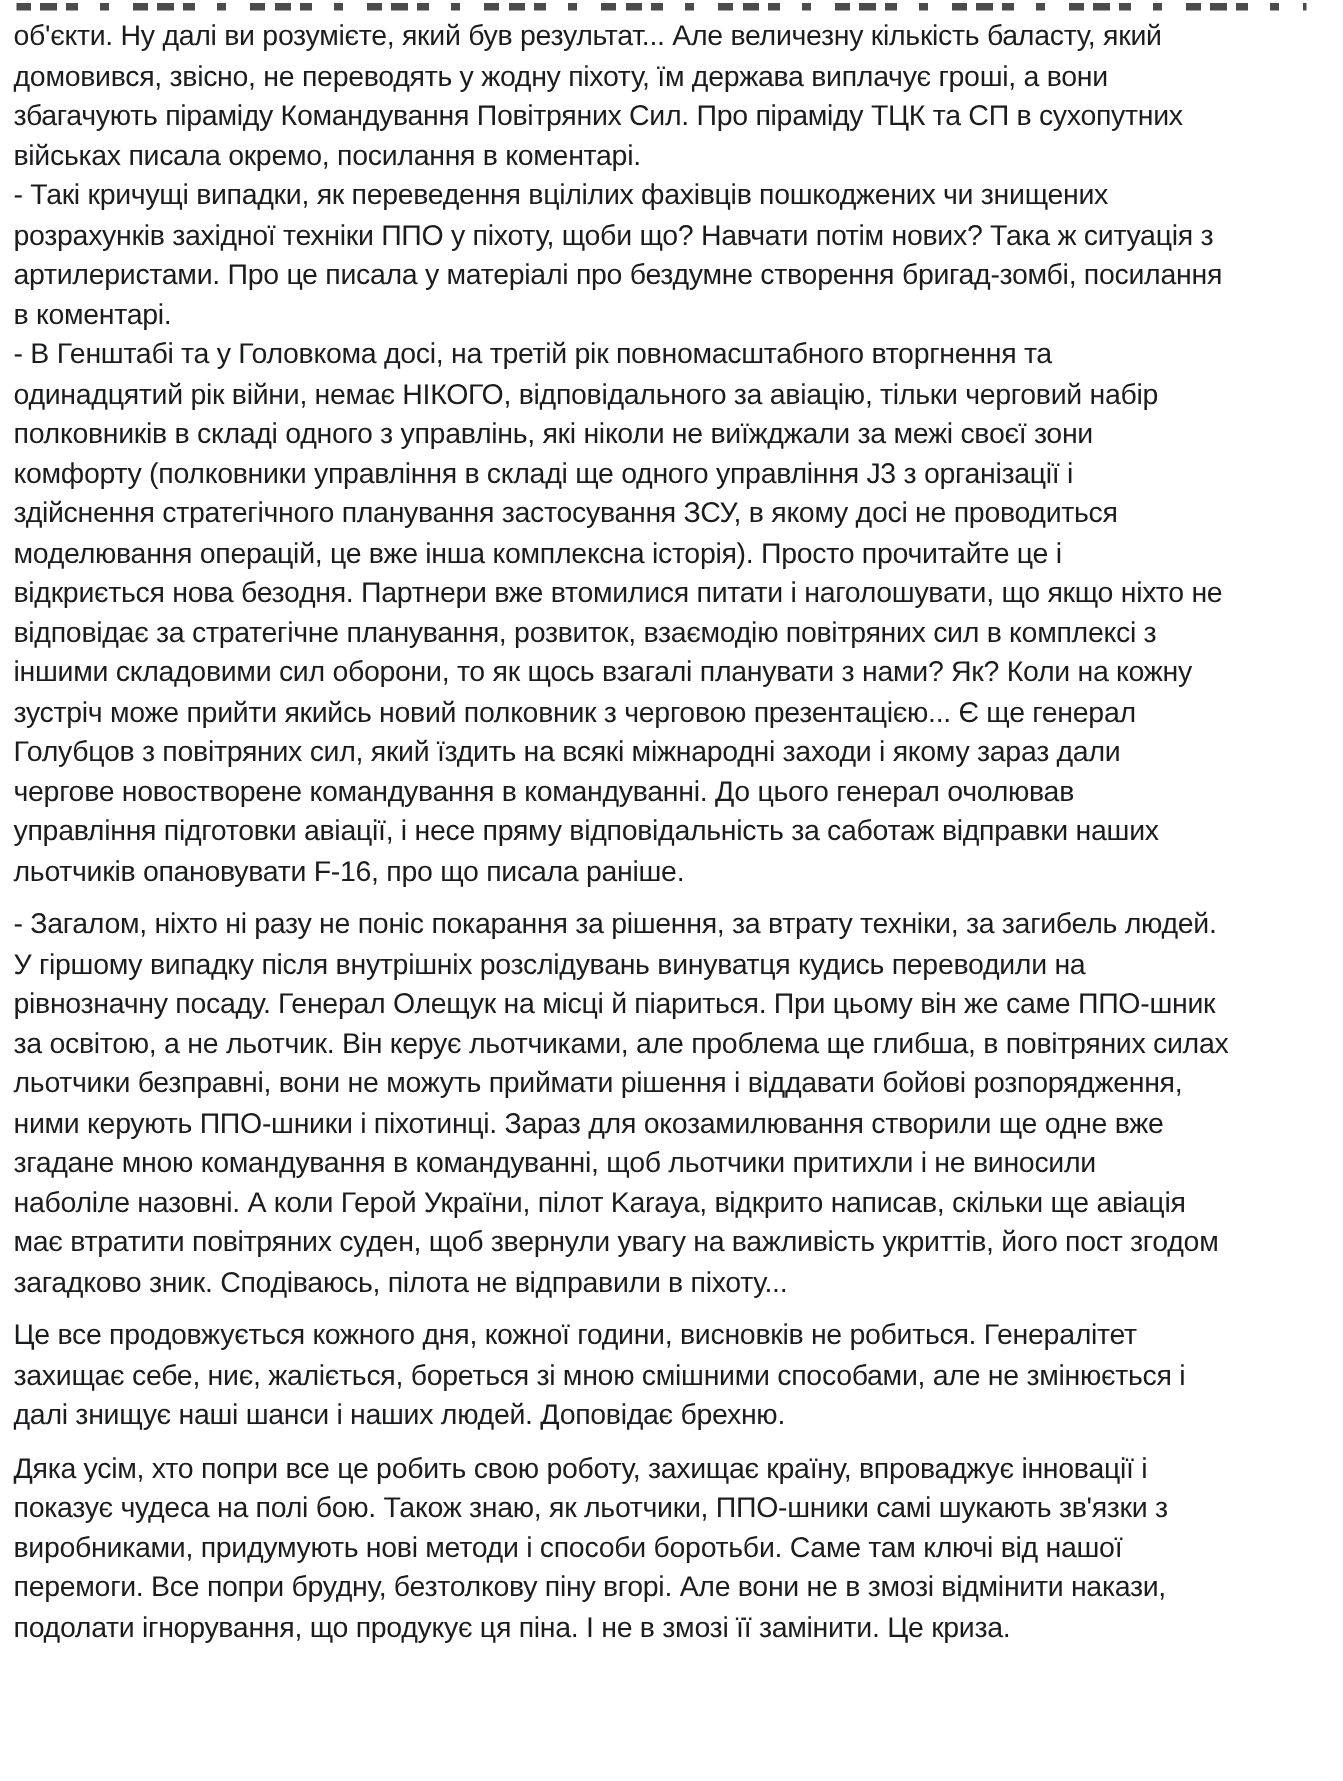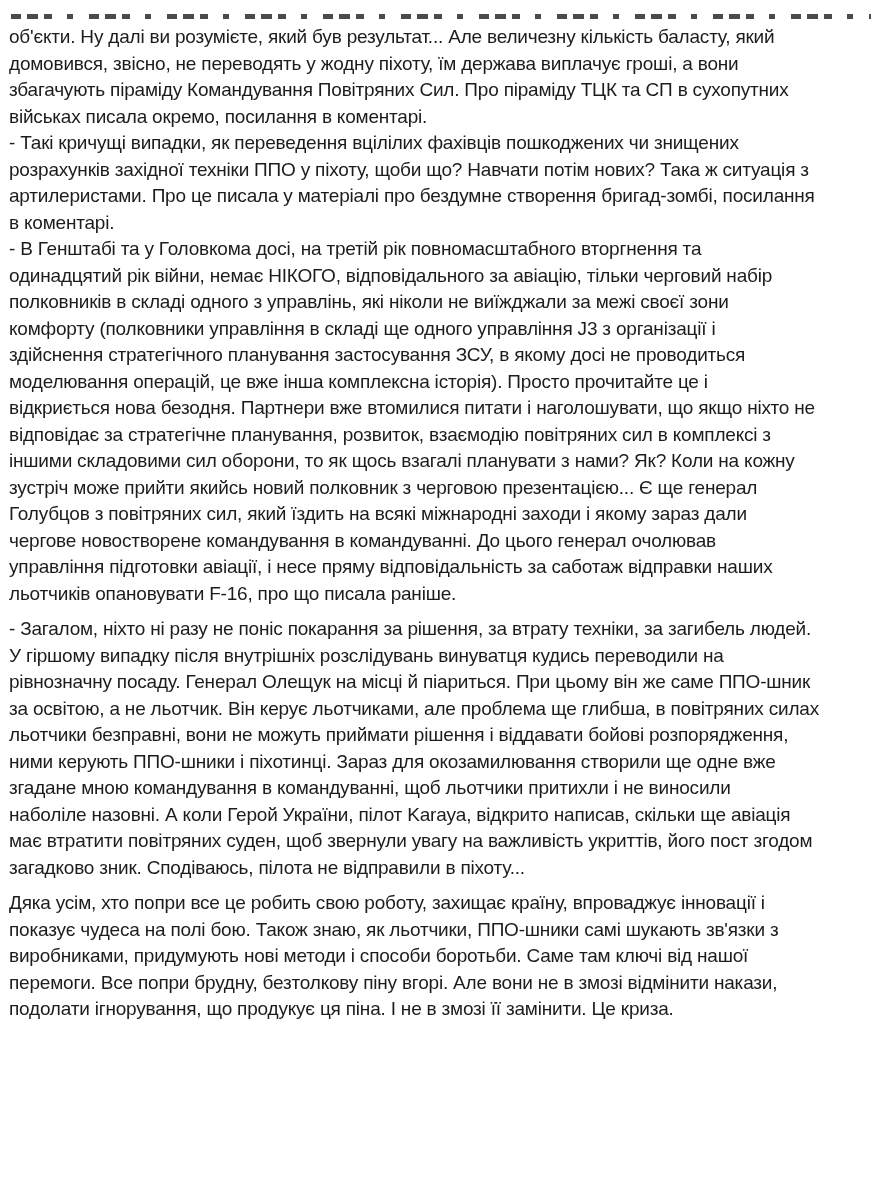--- a/index.html
+++ b/index.html
@@ -9,21 +9,21 @@
   body {
     width: 895px;
     height: 1187px;
     background: #ffffff;
     overflow: hidden;
   }
   .page {
     box-sizing: border-box;
     width: 895px;
     height: 1187px;
-    padding: 14px 10px 0 9px;
+    padding: 2px 10px 0 9px;
   }
   
   .clipped-line {
     height: 5px;
     margin: 0 14px 5px 2px;
     opacity: 0.85;
     background-image:
       repeating-linear-gradient(90deg,
         #2b2b2b 0 10px, transparent 10px 16px,
         #2b2b2b 16px 27px, transparent 27px 33px,
@@ -73,18 +73,21 @@
   <p class="para gap">- Загалом, ніхто ні разу не поніс покарання за рішення, за втрату техніки, за загибель людей.
 У гіршому випадку після внутрішніх розслідувань винуватця кудись переводили на
 рівнозначну посаду. Генерал Олещук на місці й піариться. При цьому він же саме ППО-шник
 за освітою, а не льотчик. Він керує льотчиками, але проблема ще глибша, в повітряних силах
 льотчики безправні, вони не можуть приймати рішення і віддавати бойові розпорядження,
 ними керують ППО-шники і піхотинці. Зараз для окозамилювання створили ще одне вже
 згадане мною командування в командуванні, щоб льотчики притихли і не виносили
 наболіле назовні. А коли Герой України, пілот Karaya, відкрито написав, скільки ще авіація
 має втратити повітряних суден, щоб звернули увагу на важливість укриттів, його пост згодом
 загадково зник. Сподіваюсь, пілота не відправили в піхоту...</p>
+  <p class="para gap">Це все продовжується кожного дня, кожної години, висновків не робиться. Генералітет
+захищає себе, ниє, жаліється, бореться зі мною смішними способами, але не змінюється і
+далі знищує наші шанси і наших людей. Доповідає брехню.</p>
   <p class="para gap">Дяка усім, хто попри все це робить свою роботу, захищає країну, впроваджує інновації і
 показує чудеса на полі бою. Також знаю, як льотчики, ППО-шники самі шукають зв'язки з
 виробниками, придумують нові методи і способи боротьби. Саме там ключі від нашої
 перемоги. Все попри брудну, безтолкову піну вгорі. Але вони не в змозі відмінити накази,
 подолати ігнорування, що продукує ця піна. І не в змозі її замінити. Це криза.</p>
 </div>
 
 </body></html>

